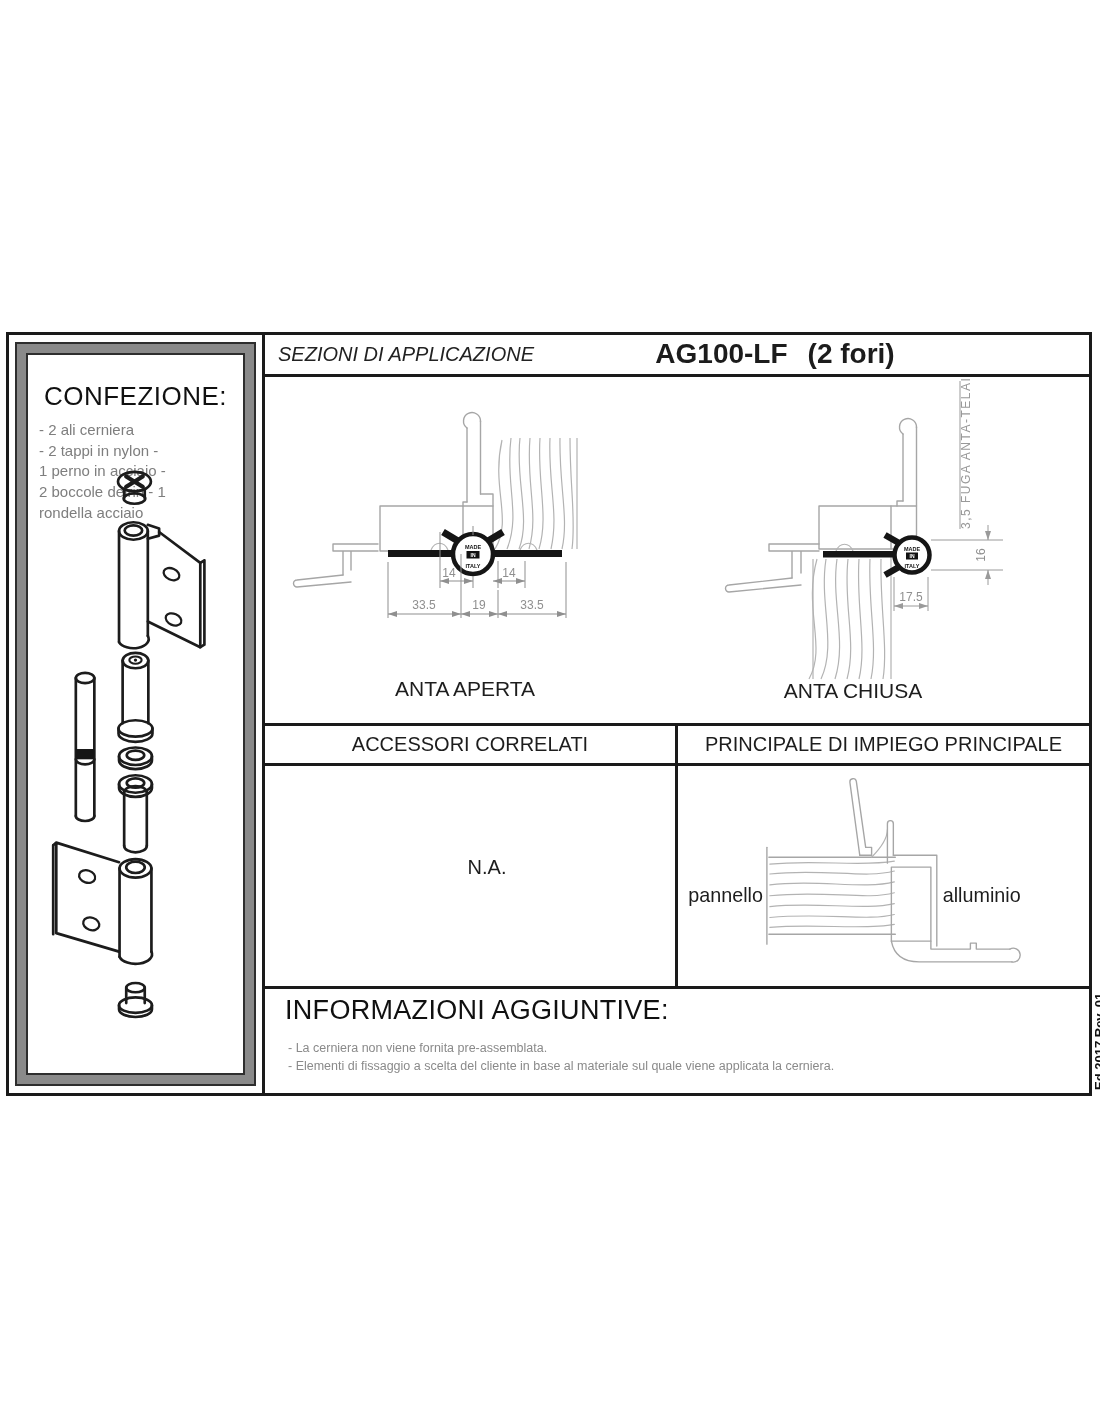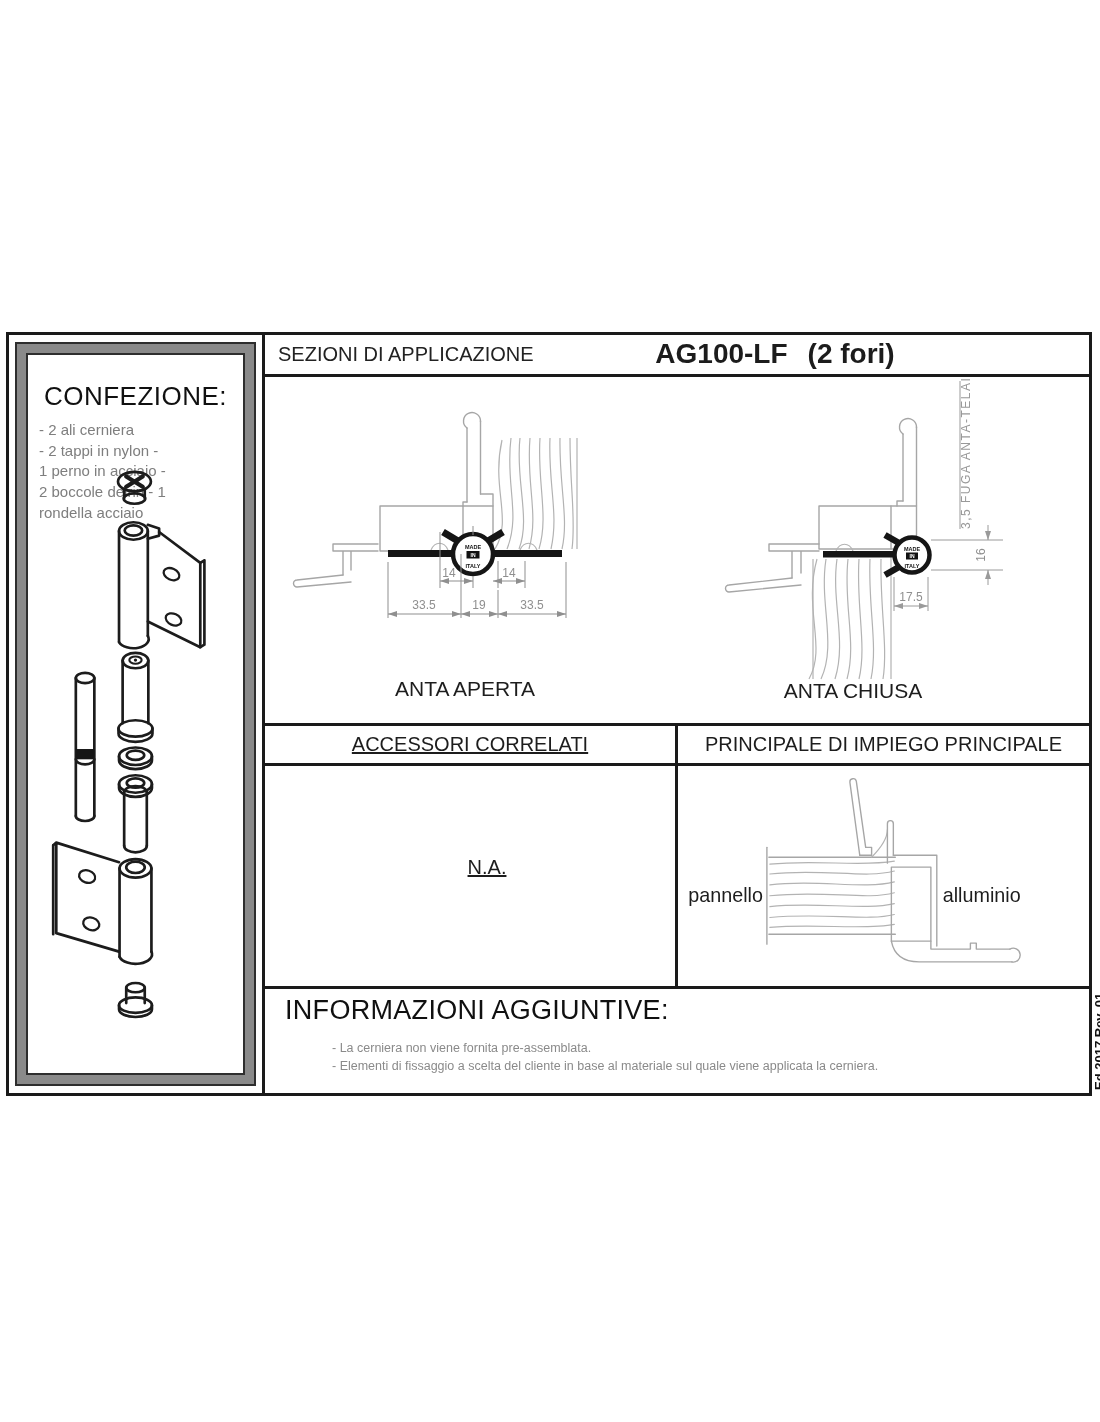--- a/index.html
+++ b/index.html
@@ -9,36 +9,36 @@
   
   .left-cell{position:absolute;left:0;top:0;bottom:0;width:253px;border-right:3px solid #1a1a1a;}
   .frame{position:absolute;left:8px;top:9px;right:8px;bottom:9px;border:9px solid #8a8a8a;
          box-shadow:0 0 0 2px #2e2e2e, inset 0 0 0 2px #2e2e2e;}
   .conf-title{margin-top:28px;text-align:center;font-size:26px;color:#101010;letter-spacing:.5px;}
   .conf-list{margin:8px 0 0 13px;font-size:15px;line-height:1.38;color:#7e7e7e;white-space:pre-line;}
   .exploded{position:absolute;left:20px;top:112px;}
   
   .right-panel{position:absolute;left:256px;top:0;right:0;bottom:0;}
   .row-header{position:relative;height:39px;border-bottom:3px solid #1a1a1a;}
-  .sezioni-label{position:absolute;left:13px;top:0;height:36px;line-height:39px;font-size:20px;color:#222;}
+  .sezioni-label{position:absolute;left:13px;top:0;height:36px;line-height:39px;font-size:20px;color:#222;font-style:italic;}
   .sheet-title{position:absolute;left:510px;top:3px;transform:translateX(-50%);font-size:28px;font-weight:bold;white-space:nowrap;}
   .sheet-title .variant{margin-left:20px;}
   .row-sections{position:relative;height:346px;border-bottom:3px solid #1a1a1a;}
   .svg-aperta{position:absolute;left:20px;top:17px;}
   .svg-chiusa{position:absolute;left:436px;top:2px;}
   .row-midheader{display:flex;height:37px;border-bottom:3px solid #1a1a1a;}
   .row-midcontent{display:flex;height:220px;border-bottom:3px solid #1a1a1a;}
-  .mid-left{width:410px;border-right:3px solid #1a1a1a;display:flex;align-items:center;justify-content:center;text-decoration:underline;}
+  .mid-left{width:410px;border-right:3px solid #1a1a1a;display:flex;align-items:center;justify-content:center;}
   .mid-right{flex:1;position:relative;}
   .mid-h{font-size:20px;color:#1d1d1d;line-height:37px;text-align:center;}
   .na-value{font-size:20px;color:#1d1d1d;margin-bottom:18px;margin-left:34px;}
   .svg-tipologia{position:absolute;left:0px;top:2px;}
   .row-info{position:relative;padding:6px 0 0 20px;}
   .info-title{font-size:27px;color:#101010;letter-spacing:.3px;}
-  .info-notes{margin-top:13px;padding-left:3px;font-size:12.5px;line-height:1.45;color:#8a8a8a;margin-left:44px;}
+  .info-notes{margin-top:13px;padding-left:3px;font-size:12.5px;line-height:1.45;color:#8a8a8a;}
   .vertical-note{position:absolute;left:1092px;top:1090px;transform:rotate(-90deg);transform-origin:top left;
                  width:130px;font-size:13px;font-weight:bold;color:#111;white-space:nowrap;}
   
   text{font-family:"Liberation Sans",sans-serif;}
   .dim-t{font-size:12px;fill:#8f8f8f;}
   .cad-label{font-size:21px;fill:#1d1d1d;}
   .stamp-t{font-size:5.5px;font-weight:bold;fill:#111;}
   .stamp-w{font-size:5px;font-weight:bold;fill:#fff;}
   .draw-label{font-size:20px;fill:#1d1d1d;}
   .fuga-t{font-size:12px;fill:#999;letter-spacing:1.5px;}

